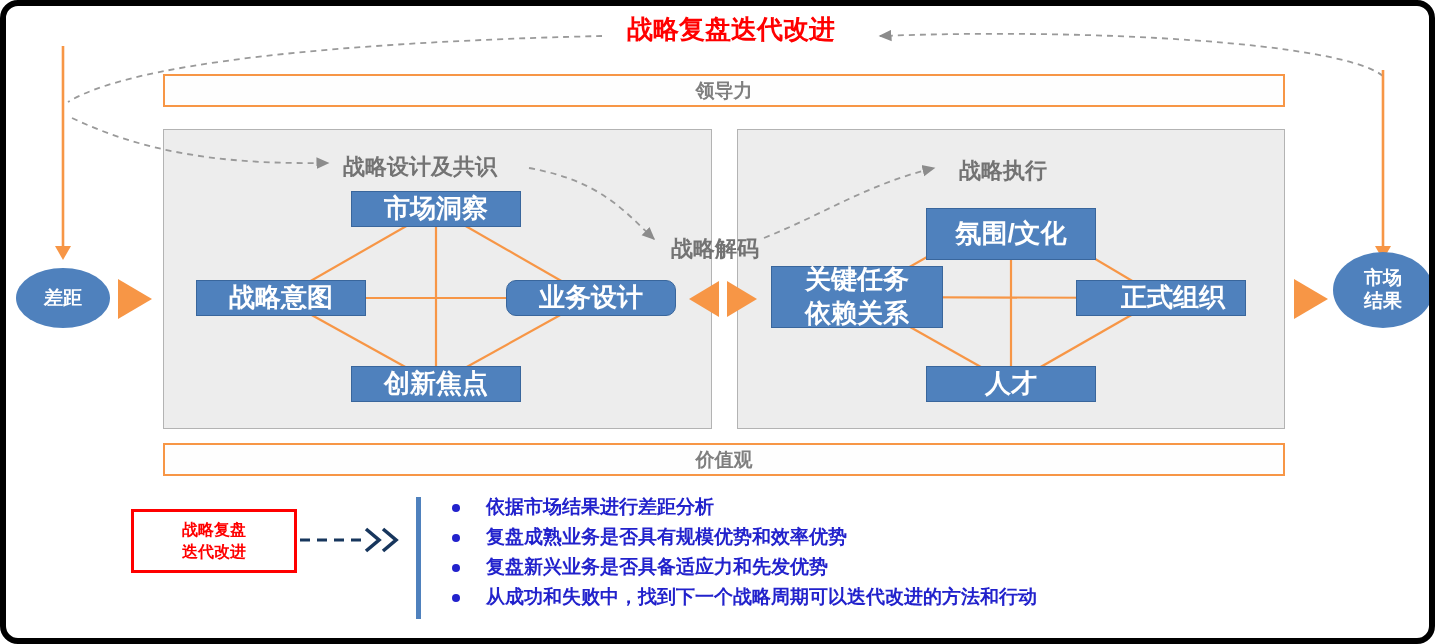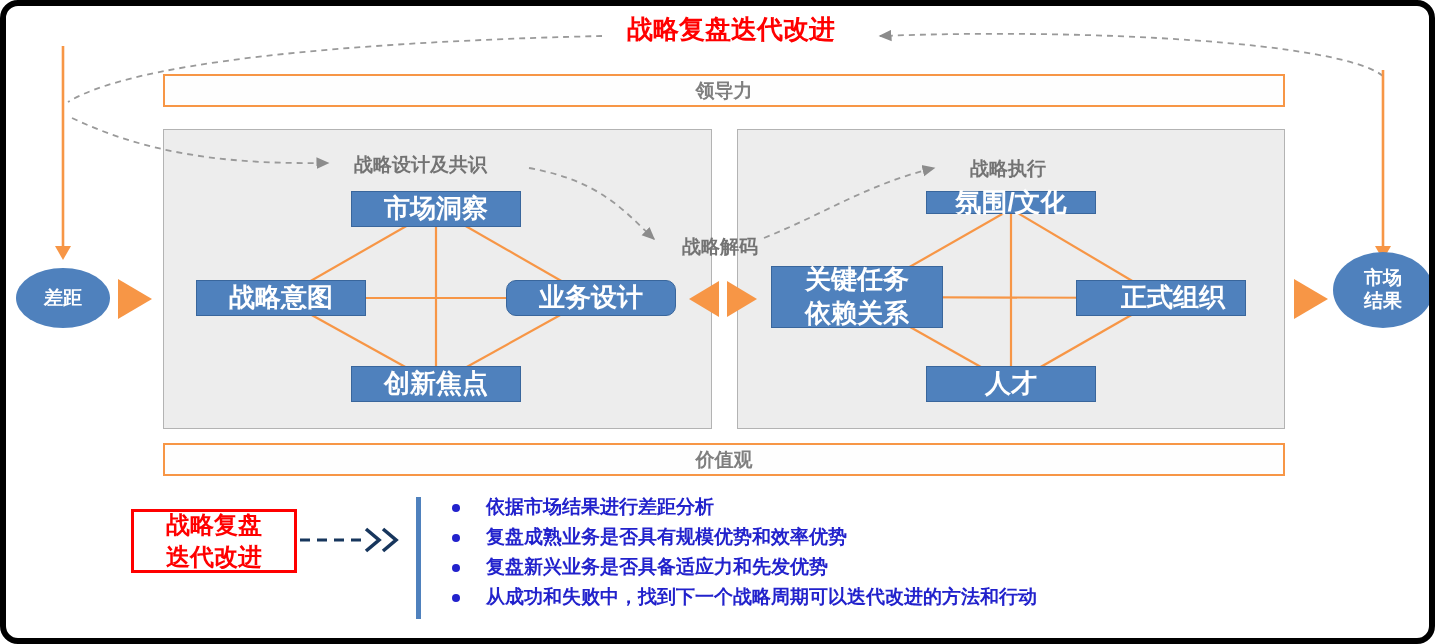--- a/index.html
+++ b/index.html
@@ -68,24 +68,23 @@
     color: #FF0000;
     font-weight: bold;
     font-size: 26px;
     z-index: 3;
   }
 
   .glabel {
     position: absolute;
     color: #737373;
     font-weight: bold;
-    font-size: 19px;
+    font-size: 22px;
     z-index: 3;
     white-space: nowrap;
-    margin-left: 11px;
   }
 
   .box-blue {
     position: absolute;
     background: #4F81BD;
     border: 1px solid #39669c;
     color: #ffffff;
     font-weight: bold;
     font-size: 26px;
     display: flex;
@@ -116,21 +115,21 @@
 
   .review-box {
     position: absolute;
     left: 125px;
     top: 503px;
     width: 160px;
     height: 58px;
     border: 3px solid #FF0000;
     color: #FF0000;
     font-weight: bold;
-    font-size: 24px;
+    font-size: 16px;
     display: flex;
     align-items: center;
     justify-content: center;
     text-align: center;
     white-space: pre-line;
     line-height: 1.35;
     z-index: 3;
     background: #ffffff;
   }
 
@@ -243,21 +242,21 @@
 
   <div class="glabel" style="left:337px; top:146px;">战略设计及共识</div>
   <div class="glabel" style="left:953px; top:150px;">战略执行</div>
   <div class="glabel" style="left:665px; top:228px;">战略解码</div>
 
   <div class="box-blue" style="left:345px; top:185px; width:170px; height:36px;">市场洞察</div>
   <div class="box-blue" style="left:190px; top:274px; width:170px; height:36px;">战略意图</div>
   <div class="box-blue" style="left:500px; top:274px; width:170px; height:36px;border-radius:10px;">业务设计</div>
   <div class="box-blue" style="left:345px; top:360px; width:170px; height:36px;">创新焦点</div>
 
-  <div class="box-blue" style="left:920px; top:185px; width:170px; height:23px;">氛围/文化</div>
+  <div class="box-blue" style="left:920px; top:202px; width:170px; height:52px;">氛围/文化</div>
   <div class="box-blue" style="left:765px; top:260px; width:172px; height:62px;">关键任务
 依赖关系</div>
   <div class="box-blue" style="left:1070px; top:274px; width:170px; height:36px;padding-left:24px;">正式组织</div>
   <div class="box-blue" style="left:920px; top:360px; width:170px; height:36px;">人才</div>
 
   <div class="ellipse" style="left:10px; top:262px; width:94px; height:60px;">差距</div>
   <div class="ellipse" style="left:1327px; top:246px; width:100px; height:76px;">市场
 结果</div>
 
   <div class="review-box">战略复盘

